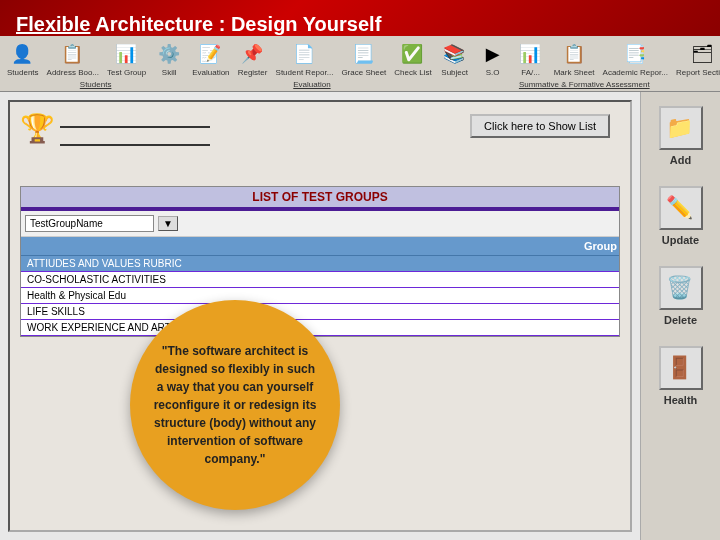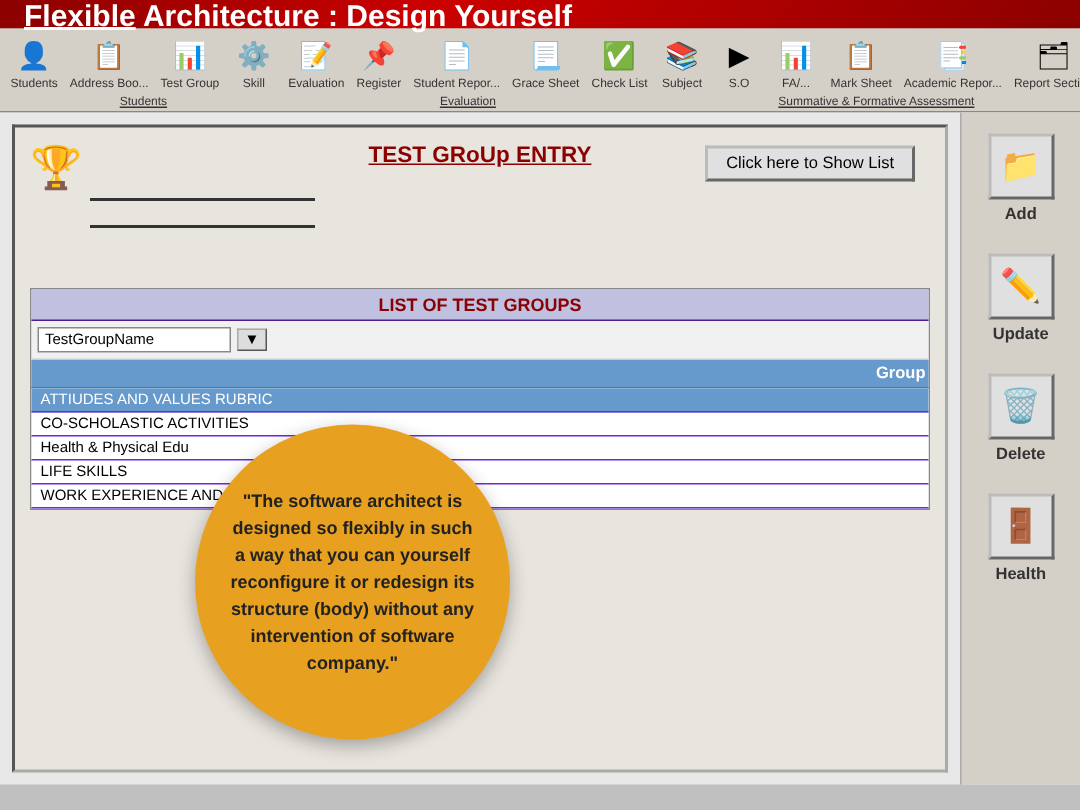--- a/index.html
+++ b/index.html
@@ -8,23 +8,23 @@
       height: 540px;
       overflow: hidden;
       font-family: Arial, sans-serif;
       font-size: 11px;
       background: #c0c0c0;
     }
 
     
     .title-bar {
       background: linear-gradient(135deg, #8B0000 0%, #cc0000 40%, #8B0000 100%);
-      height: 19px;
-      display: flex;
-      align-items: flex-start;
+      height: 36px;
+      display: flex;
+      align-items: flex-end;
       padding: 0 16px;
     }
     .title-bar-text {
       color: #fff;
       font-size: 20px;
       font-weight: bold;
     }
     .title-bar-text span.underline {
       text-decoration: underline;
     }
@@ -141,21 +141,21 @@
       padding: 0;
     }
 
     .list-title {
       background: #c0c0e0;
       color: #8B0000;
       font-weight: bold;
       font-size: 12px;
       text-align: center;
       padding: 3px;
-      border-bottom: 1px solid #4c1d95;
+      border-bottom: 4px solid #4c1d95;
     }
 
     .filter-row {
       display: flex;
       align-items: center;
       padding: 4px;
       background: #f0f0f0;
       border-bottom: 1px solid #ccc;
       gap: 4px;
     }
@@ -352,21 +352,20 @@
     <span class="toolbar-section-label">Summative &amp; Formative Assessment</span>
   </div>
 </div>
 
 <div class="main-content">
 
   <div class="left-panel">
 
     <div class="trophy-icon">🏆</div>
 
-    <div class="section-title">TEST GRoUp ENTRY</div>
 
     <div class="entry-lines">
       <div class="entry-line"></div>
       <div class="entry-line"></div>
     </div>
 
     <button class="show-list-btn">Click here to Show List</button>
 
     <div class="list-section">
       <div class="list-title">LIST OF TEST GROUPS</div>

